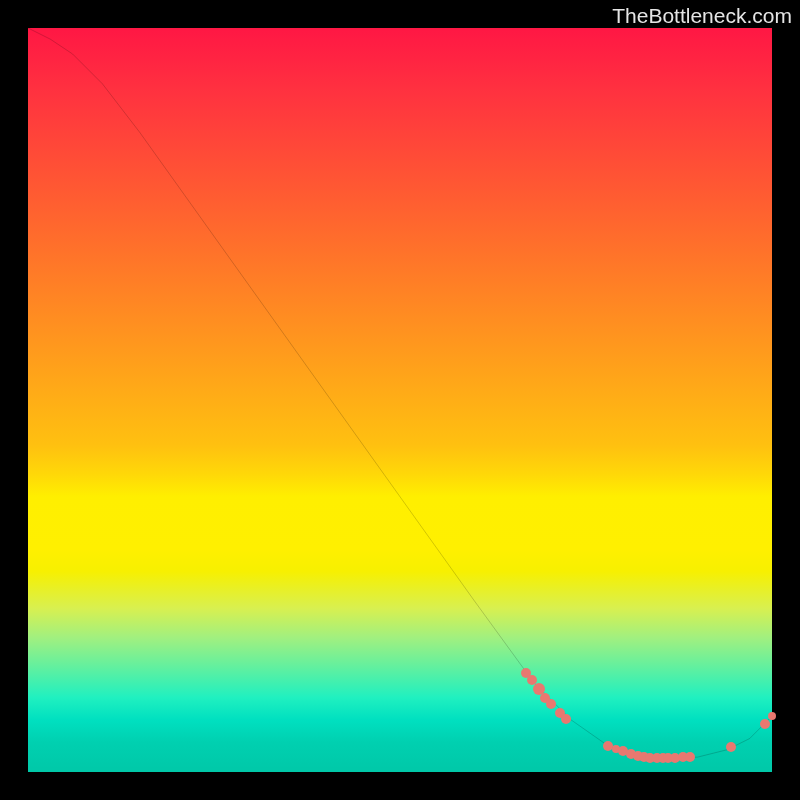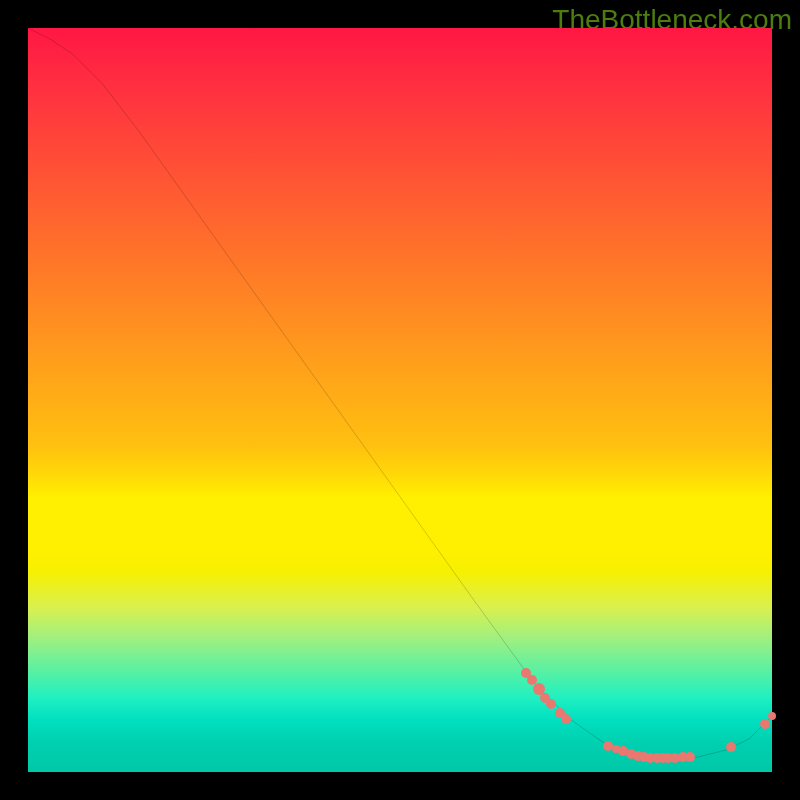--- a/index.html
+++ b/index.html
@@ -1,16 +1,16 @@
 <!DOCTYPE html>
 <html><head>
 <meta charset="utf-8">
 <style>
 body{margin:0;background:#000;width:800px;height:800px;position:relative;font-family:Arial,sans-serif}
-.attribution{position:absolute;top:4px;right:8px;color:#4d7c0f;font-size:28px}
+.attribution{position:absolute;top:4px;right:8px;color:#e5e5e5;font-size:21px}
 .plot{position:absolute;top:28px;left:28px;width:744px;height:744px}
 .gradient{position:absolute;top:0;left:0;width:100%;height:100%;background:linear-gradient(to bottom,
   #ff1744 0%,
   #ff3040 8%,
   #ff4838 16%,
   #ff6030 24%,
   #ff7828 32%,
   #ff9020 40%,
   #ffa818 48%,
   #ffc010 56%,

